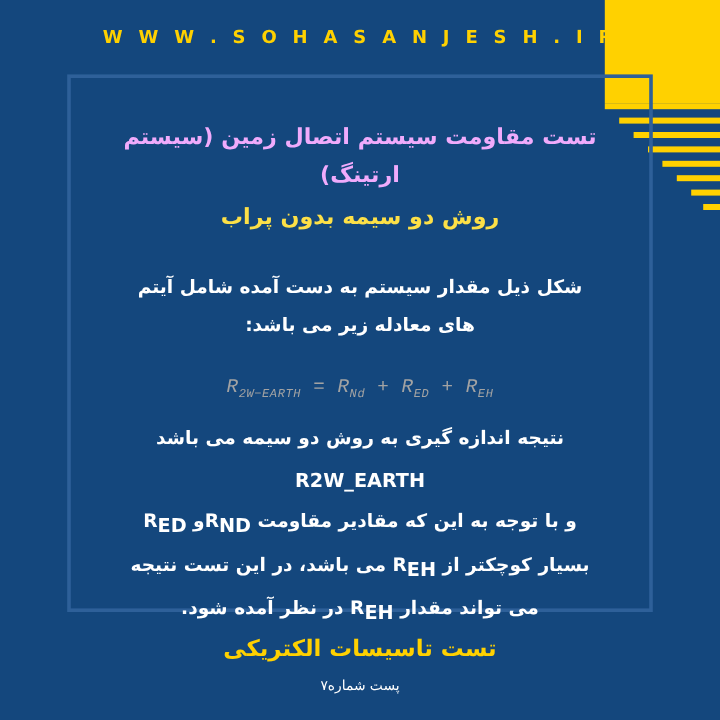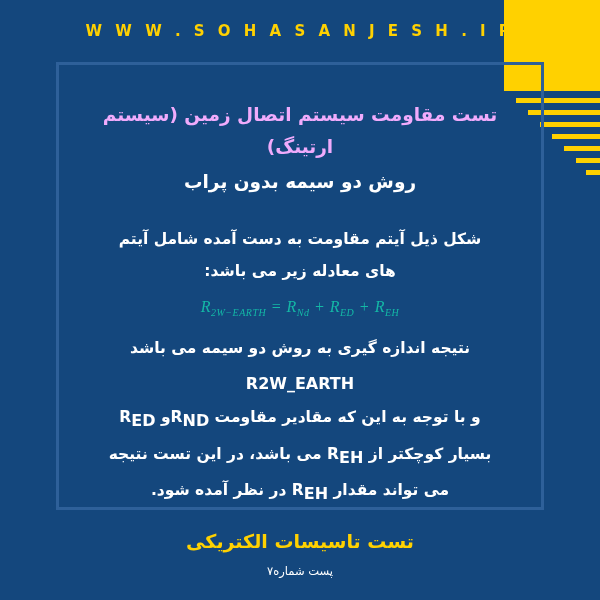--- a/index.html
+++ b/index.html
@@ -50,42 +50,42 @@
   }
 
   .title{
     color:#f0abfc;
     font-weight:bold;
     font-size:18.5px;
     line-height:1.75;
     margin:6px 0 0 0;
   }
   .subtitle{
-    color:#ffffff;
+    color:#fde047;
     font-weight:bold;
     font-size:18.5px;
     line-height:1.75;
     margin:2px 0 0 0;
   }
 
   .body-text{
     color:#ffffff;
     font-size:15.5px;
     font-weight:bold;
     line-height:2.05;
     margin-top:26px;
   }
 
   .formula{
-    color:#14b8a6;
+    color:#a3a3a3;
     direction:ltr;
-    font-family:Liberation Serif, serif;
+    font-family:Liberation Mono, monospace;
     font-style:italic;
     font-size:16px;
-    margin-top:10px;
+    margin-top:26px;
     margin-bottom:10px;
     letter-spacing:0.5px;
   }
   .formula sub{font-size:10px;font-style:italic;}
 
   .para{
     color:#ffffff;
     font-size:15.5px;
     font-weight:bold;
     line-height:2.1;
@@ -148,21 +148,21 @@
 
   <div class="site-url">W W W . S O H A S A N J E S H . I R</div>
 
   <div class="card">
     <div class="card-inner">
 
       <div class="title">تست مقاومت سیستم اتصال زمین (سیستم ارتینگ)</div>
       <div class="subtitle">روش دو سیمه بدون پراب</div>
 
       <div class="body-text">
-        <div>شکل ذیل آیتم مقاومت به دست آمده شامل آیتم</div>
+        <div>شکل ذیل مقدار سیستم به دست آمده شامل آیتم</div>
         <div>های معادله زیر می باشد:</div>
       </div>
 
       <div class="formula">
         <span><span>R</span><sub>2W−EARTH</sub></span>
         <span>=</span>
         <span><span>R</span><sub>Nd</sub></span>
         <span>+</span>
         <span><span>R</span><sub>ED</sub></span>
         <span>+</span>

